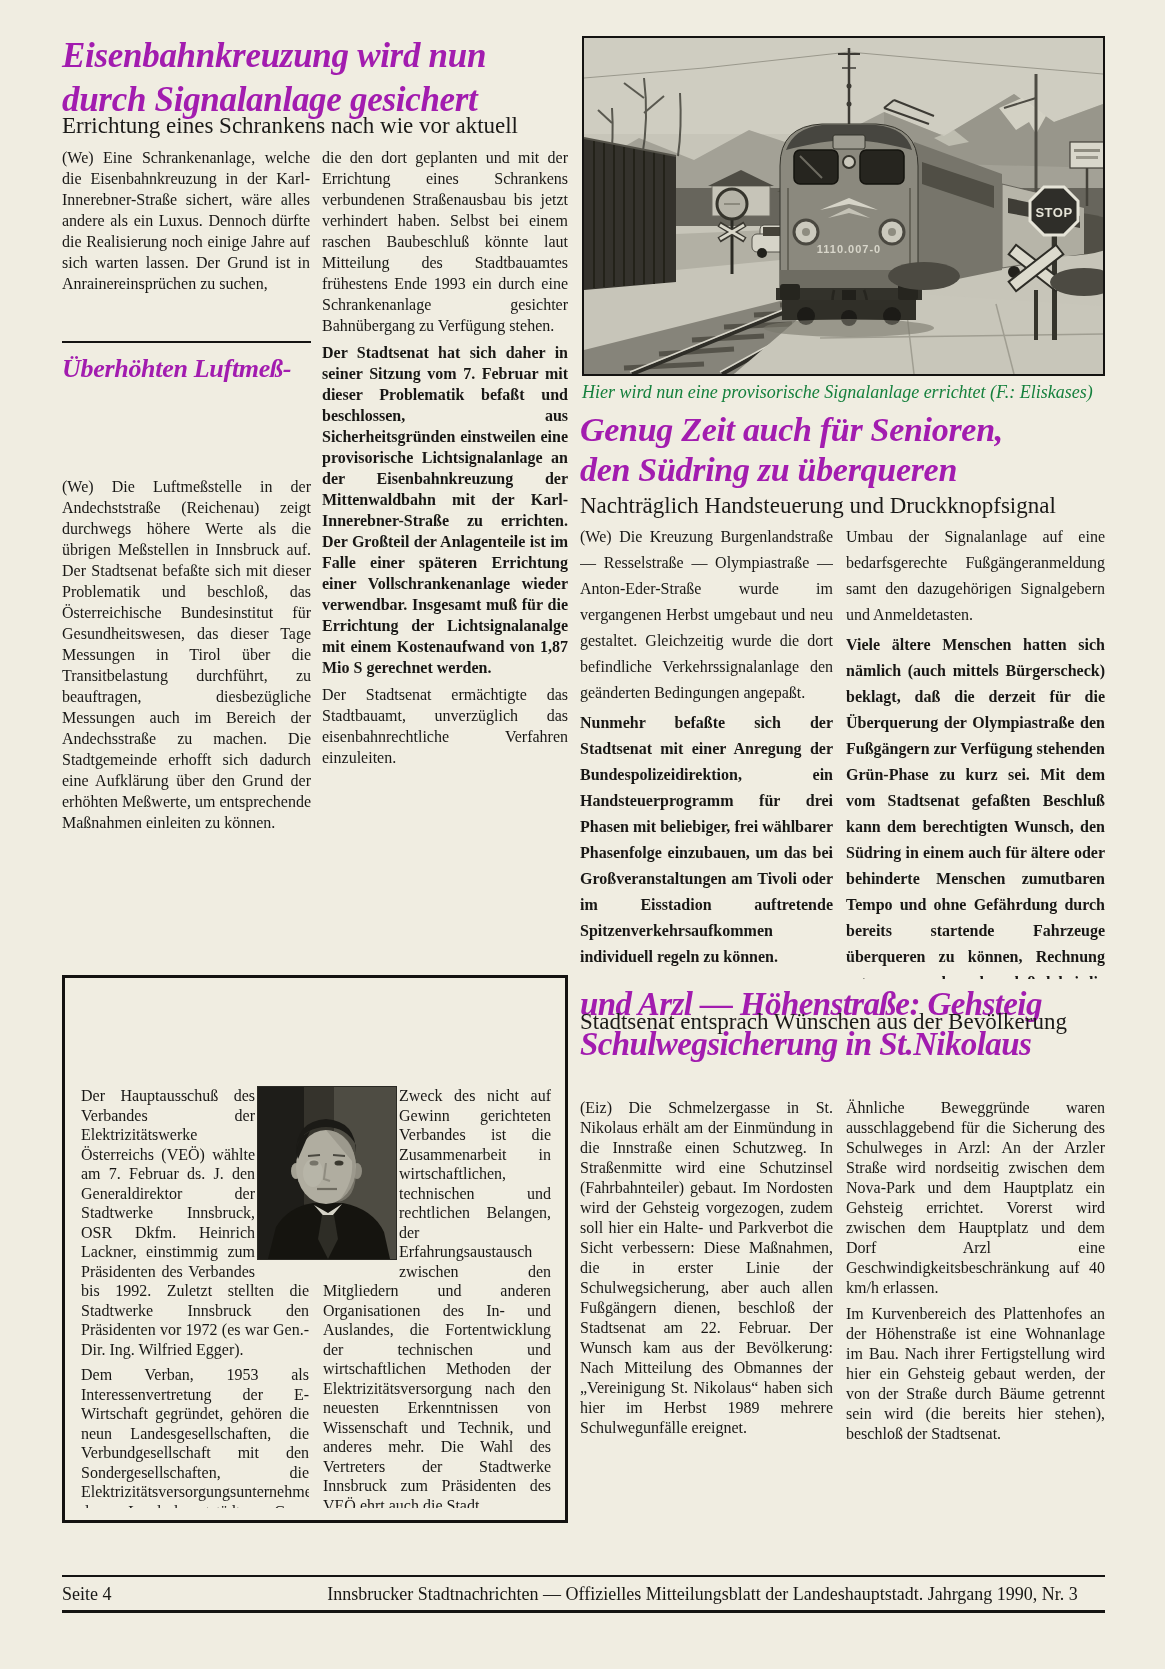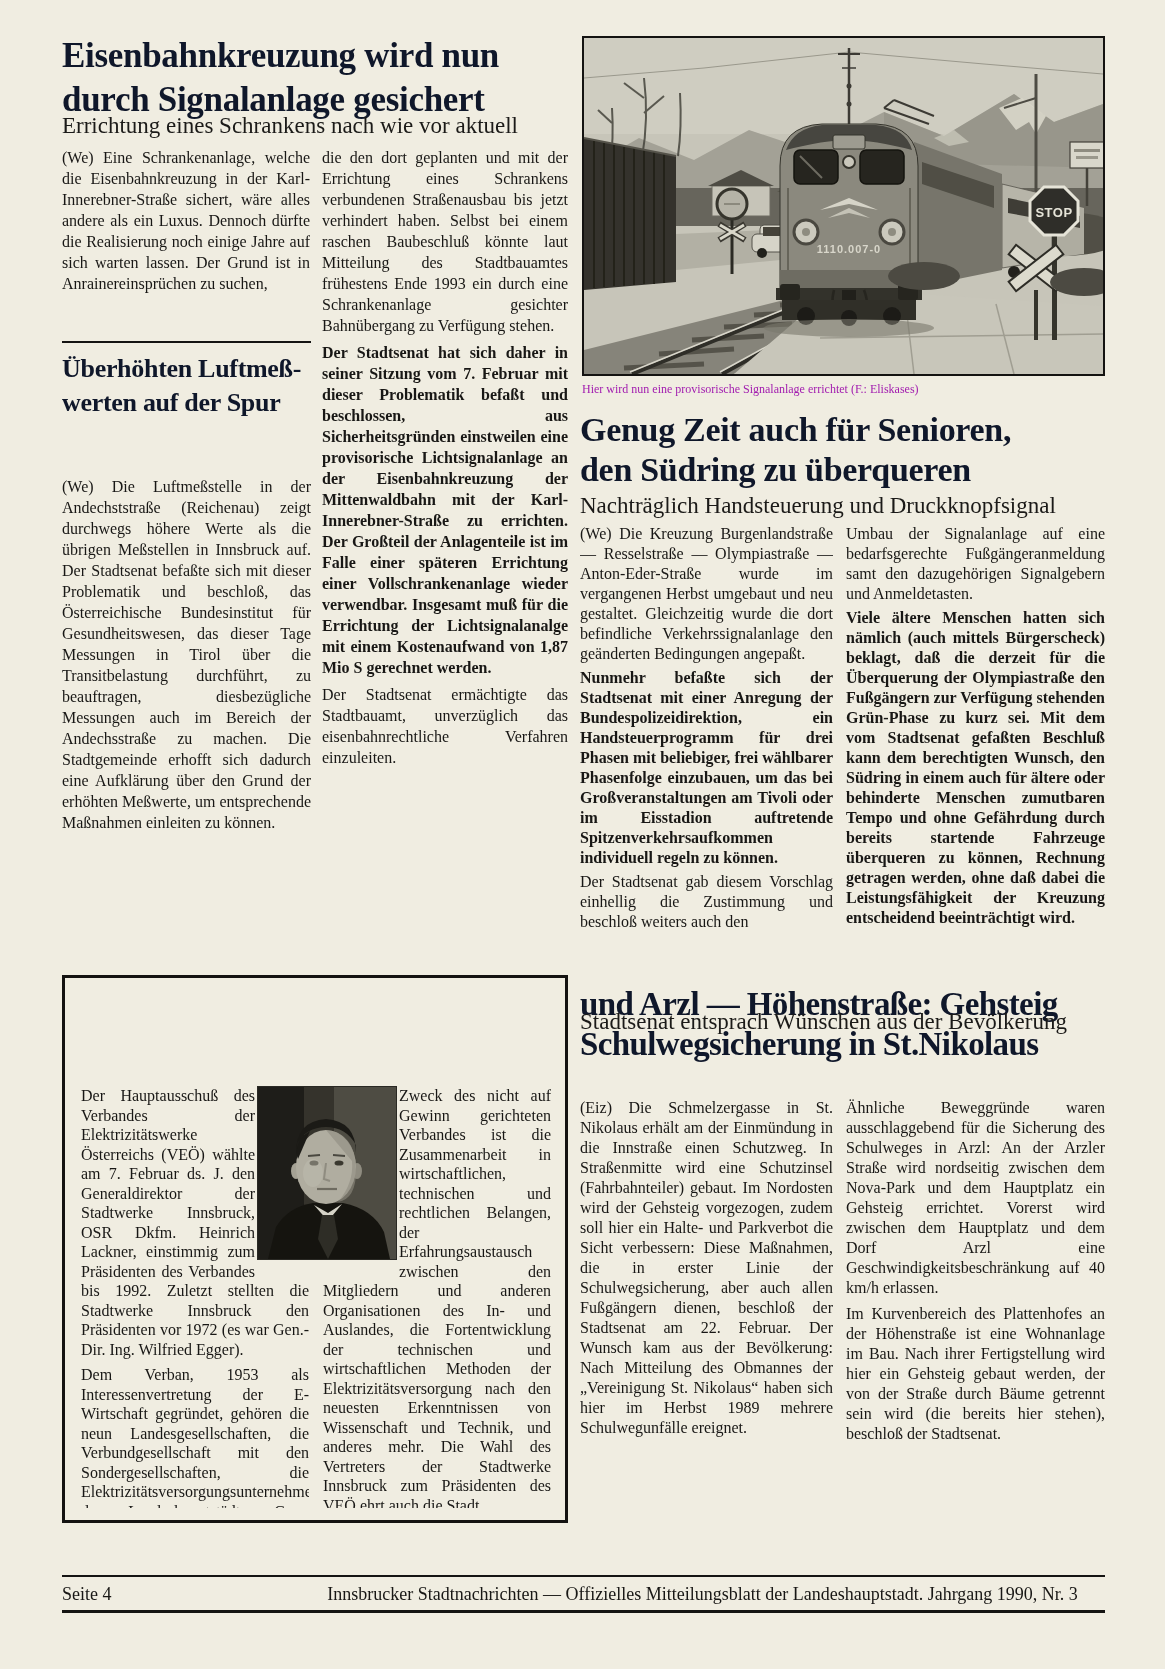--- a/index.html
+++ b/index.html
@@ -4,37 +4,37 @@
 <style>
   html,body{margin:0;padding:0;}
   body{
     width:1165px;height:1669px;position:relative;
     background:#f0ede1;color:#181715;
     font-family:"Liberation Serif", serif;
     overflow:hidden;
   }
   .abs{position:absolute;}
   .hl{display:block;white-space:nowrap;}
-  .headline{font-weight:bold;color:#0f172a;}
+  .headline{font-weight:bold;color:#a21caf;font-style:italic;}
   .h-main{font-size:35px;line-height:44px;letter-spacing:-0.3px;}
   .h-right{font-size:34px;line-height:40px;letter-spacing:-0.3px;}
   .h-schul{font-size:33px;line-height:40px;letter-spacing:-0.6px;}
   .h-box{font-size:29px;line-height:40px;letter-spacing:-0.3px;}
   .h-small{font-size:26px;line-height:34px;letter-spacing:-0.3px;}
   .subtitle{font-size:23px;line-height:28px;white-space:nowrap;color:#1b1a18;}
   .body-text{font-size:16px;text-align:justify;overflow:hidden;}
   .lh21{line-height:21px;}
-  .lh20{line-height:20px;}
+  .lh20{line-height:26px;}
   .lh195{line-height:19.5px;}
   .body-text p{margin:0 0 6px 0;}
   .body-text p.tight{margin:0 0 4px 0;}
   .bold-p{font-weight:bold;}
   .rule{background:#151412;}
   .photo-frame{border:2px solid #141311;background:#c7c5b9;overflow:hidden;}
-  .caption{font-size:12px;white-space:nowrap;color:#a21caf;}
+  .caption{font-style:italic;font-size:18px;white-space:nowrap;color:#15803d;}
   .lackner-box{border:3px solid #141311;}
   .lack-col{position:absolute;top:108px;bottom:12px;width:228px;}
   .spacer-r{float:right;width:54px;height:178px;}
   .spacer-l{float:left;width:76px;height:178px;}
   .portrait{position:absolute;left:192px;top:108px;width:138px;height:172px;border:1px solid #2a2924;overflow:hidden;}
   .footer-text{font-size:18px;line-height:24px;white-space:nowrap;}
   svg{display:block;}
 </style>
 </head>
 <body>
@@ -51,21 +51,20 @@
 
 <div class="abs body-text lh21" style="left:322px;top:147px;width:246px;height:672px;">
   <p>die den dort geplanten und mit der Errichtung eines Schrankens verbundenen Straßenausbau bis jetzt verhindert haben. Selbst bei einem raschen Baubeschluß könnte laut Mitteilung des Stadtbauamtes frühestens Ende 1993 ein durch eine Schrankenanlage gesichter Bahnübergang zu Verfügung stehen.</p>
   <p class="bold-p">Der Stadtsenat hat sich daher in seiner Sitzung vom 7. Februar mit dieser Problematik befaßt und beschlossen, aus Sicherheitsgründen einstweilen eine provisorische Lichtsignalanlage an der Eisenbahnkreuzung der Mittenwaldbahn mit der Karl-Innerebner-Straße zu errichten. Der Großteil der Anlagenteile ist im Falle einer späteren Errichtung einer Vollschrankenanlage wieder verwendbar. Insgesamt muß für die Errichtung der Lichtsignalanalge mit einem Kostenaufwand von 1,87 Mio S gerechnet werden.</p>
   <p>Der Stadtsenat ermächtigte das Stadtbauamt, unverzüglich das eisenbahnrechtliche Verfahren einzuleiten.</p>
 </div>
 
 <div class="abs rule" style="left:62px;top:341px;width:249px;height:2px;"></div>
 <div class="abs headline h-small" style="left:62px;top:352px;width:260px;">
   <span class="hl">Überhöhten Luftmeß-</span>
-  <span class="hl">werten auf der Spur</span>
 </div>
 <div class="abs body-text lh21" style="left:62px;top:432px;width:249px;height:388px;margin-top:44px;">
   <p>(We) Die Luftmeßstelle in der Andechststraße (Reichenau) zeigt durchwegs höhere Werte als die übrigen Meßstellen in Innsbruck auf. Der Stadtsenat befaßte sich mit dieser Problematik und beschloß, das Österreichische Bundesinstitut für Gesundheitswesen, das dieser Tage Messungen in Tirol über die Transitbelastung durchführt, zu beauftragen, diesbezügliche Messungen auch im Bereich der Andechsstraße zu machen. Die Stadtgemeinde erhofft sich dadurch eine Aufklärung über den Grund der erhöhten Meßwerte, um entsprechende Maßnahmen einleiten zu können.</p>
 </div>
 
 <div class="abs photo-frame" style="left:582px;top:36px;width:519px;height:336px;">
   <svg viewBox="0 0 519 336" width="519" height="336">
     <rect width="519" height="336" fill="#c7c5b9"></rect>
     <rect width="519" height="96" fill="#cfcdc1"></rect>
     <path d="M265,14 L400,26 L519,36" stroke="#9a988c" stroke-width="1" fill="none"></path>

